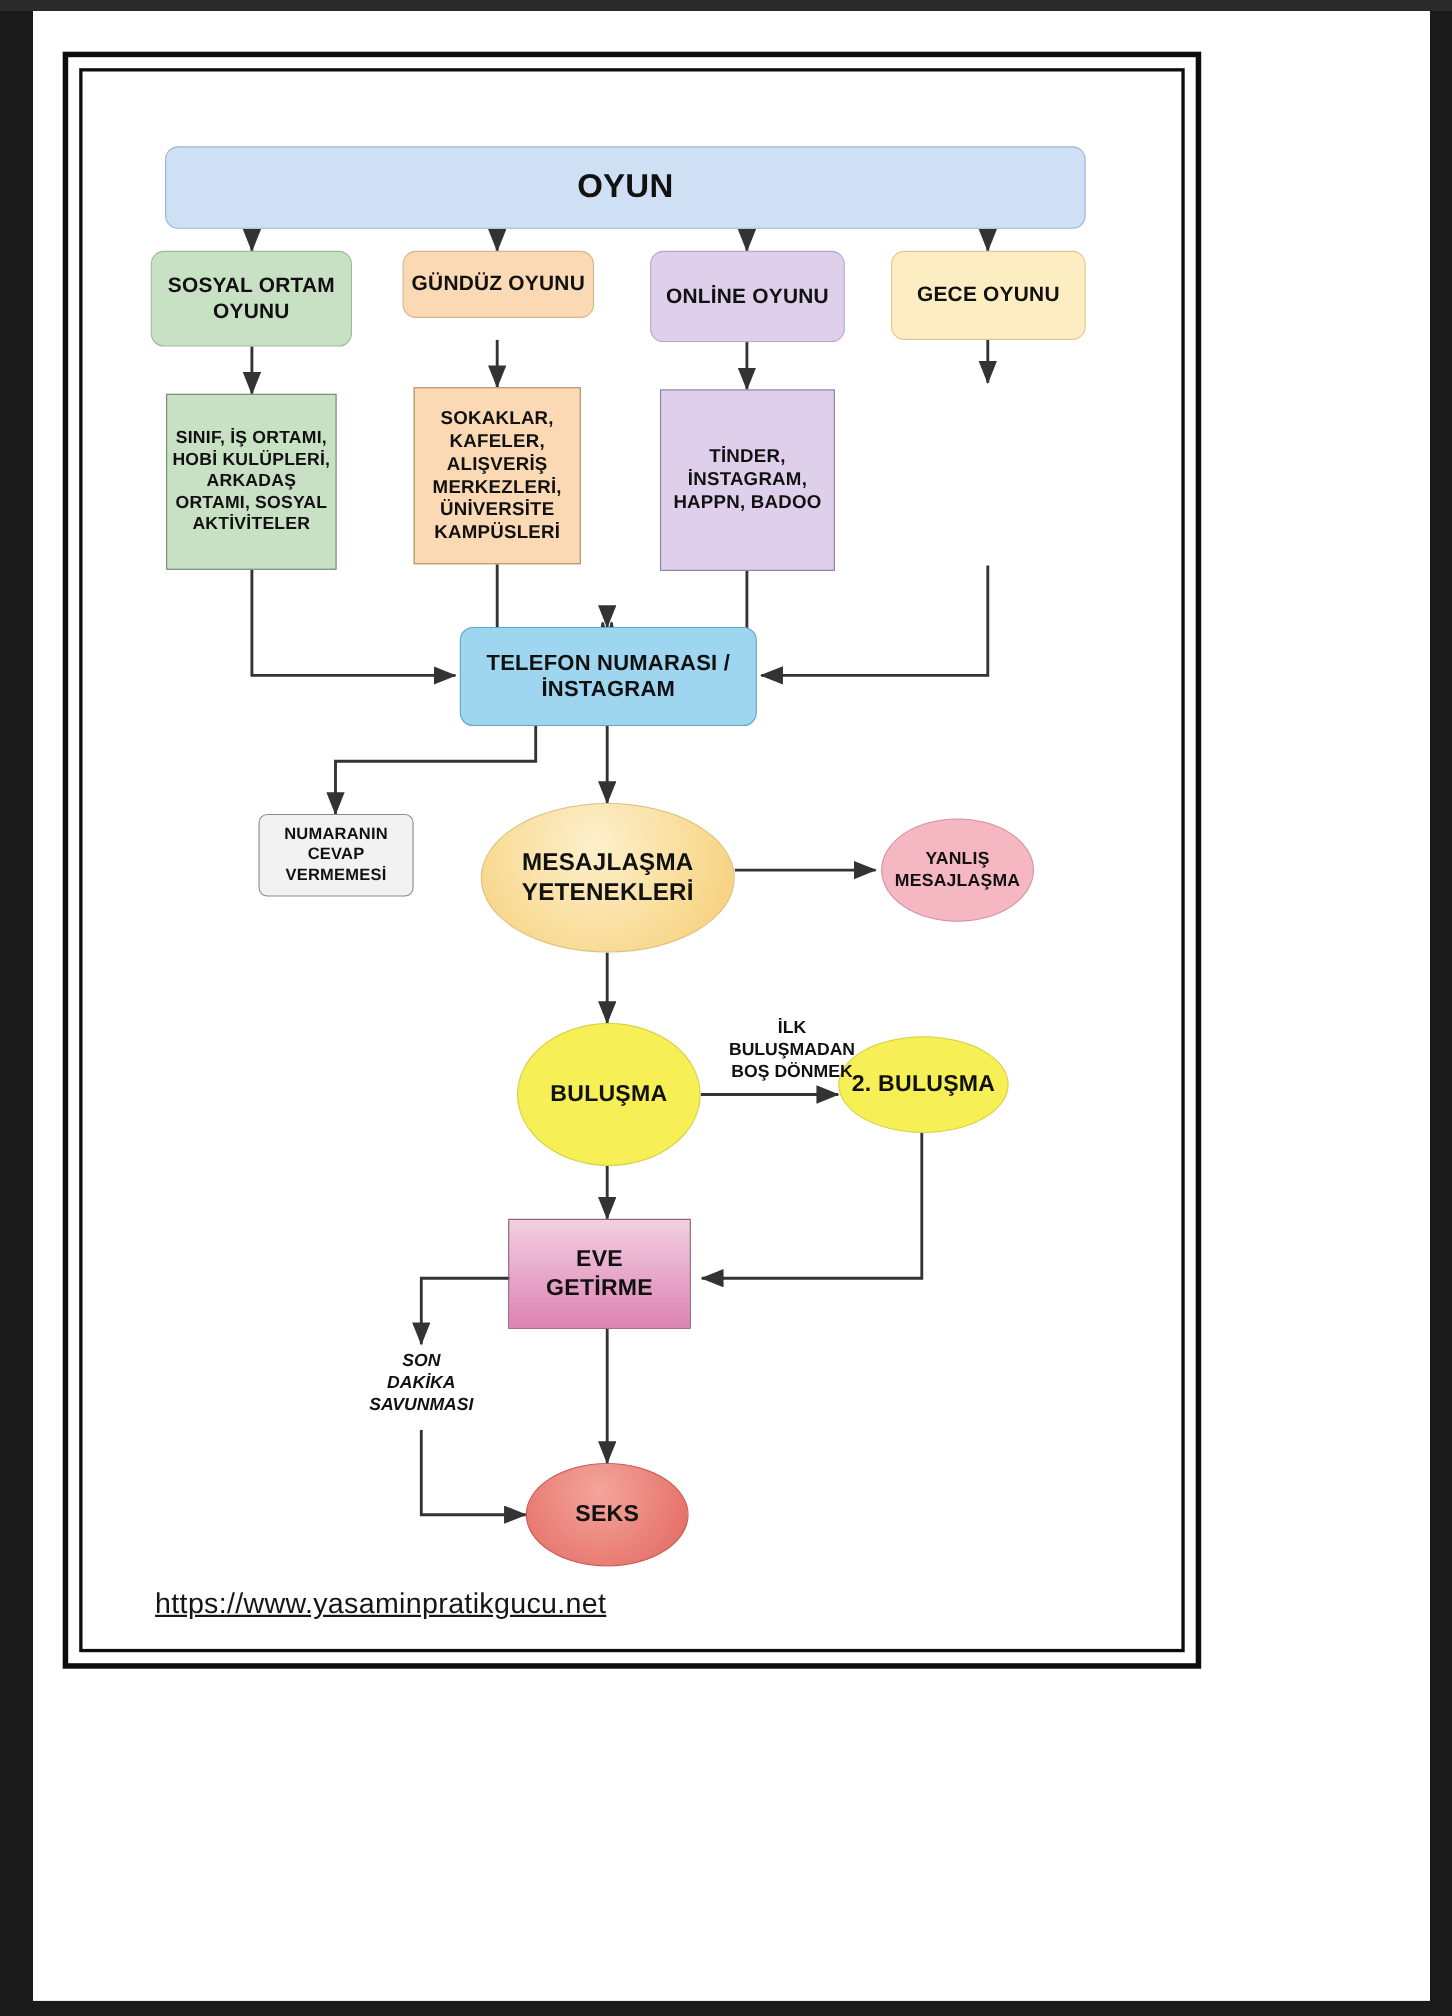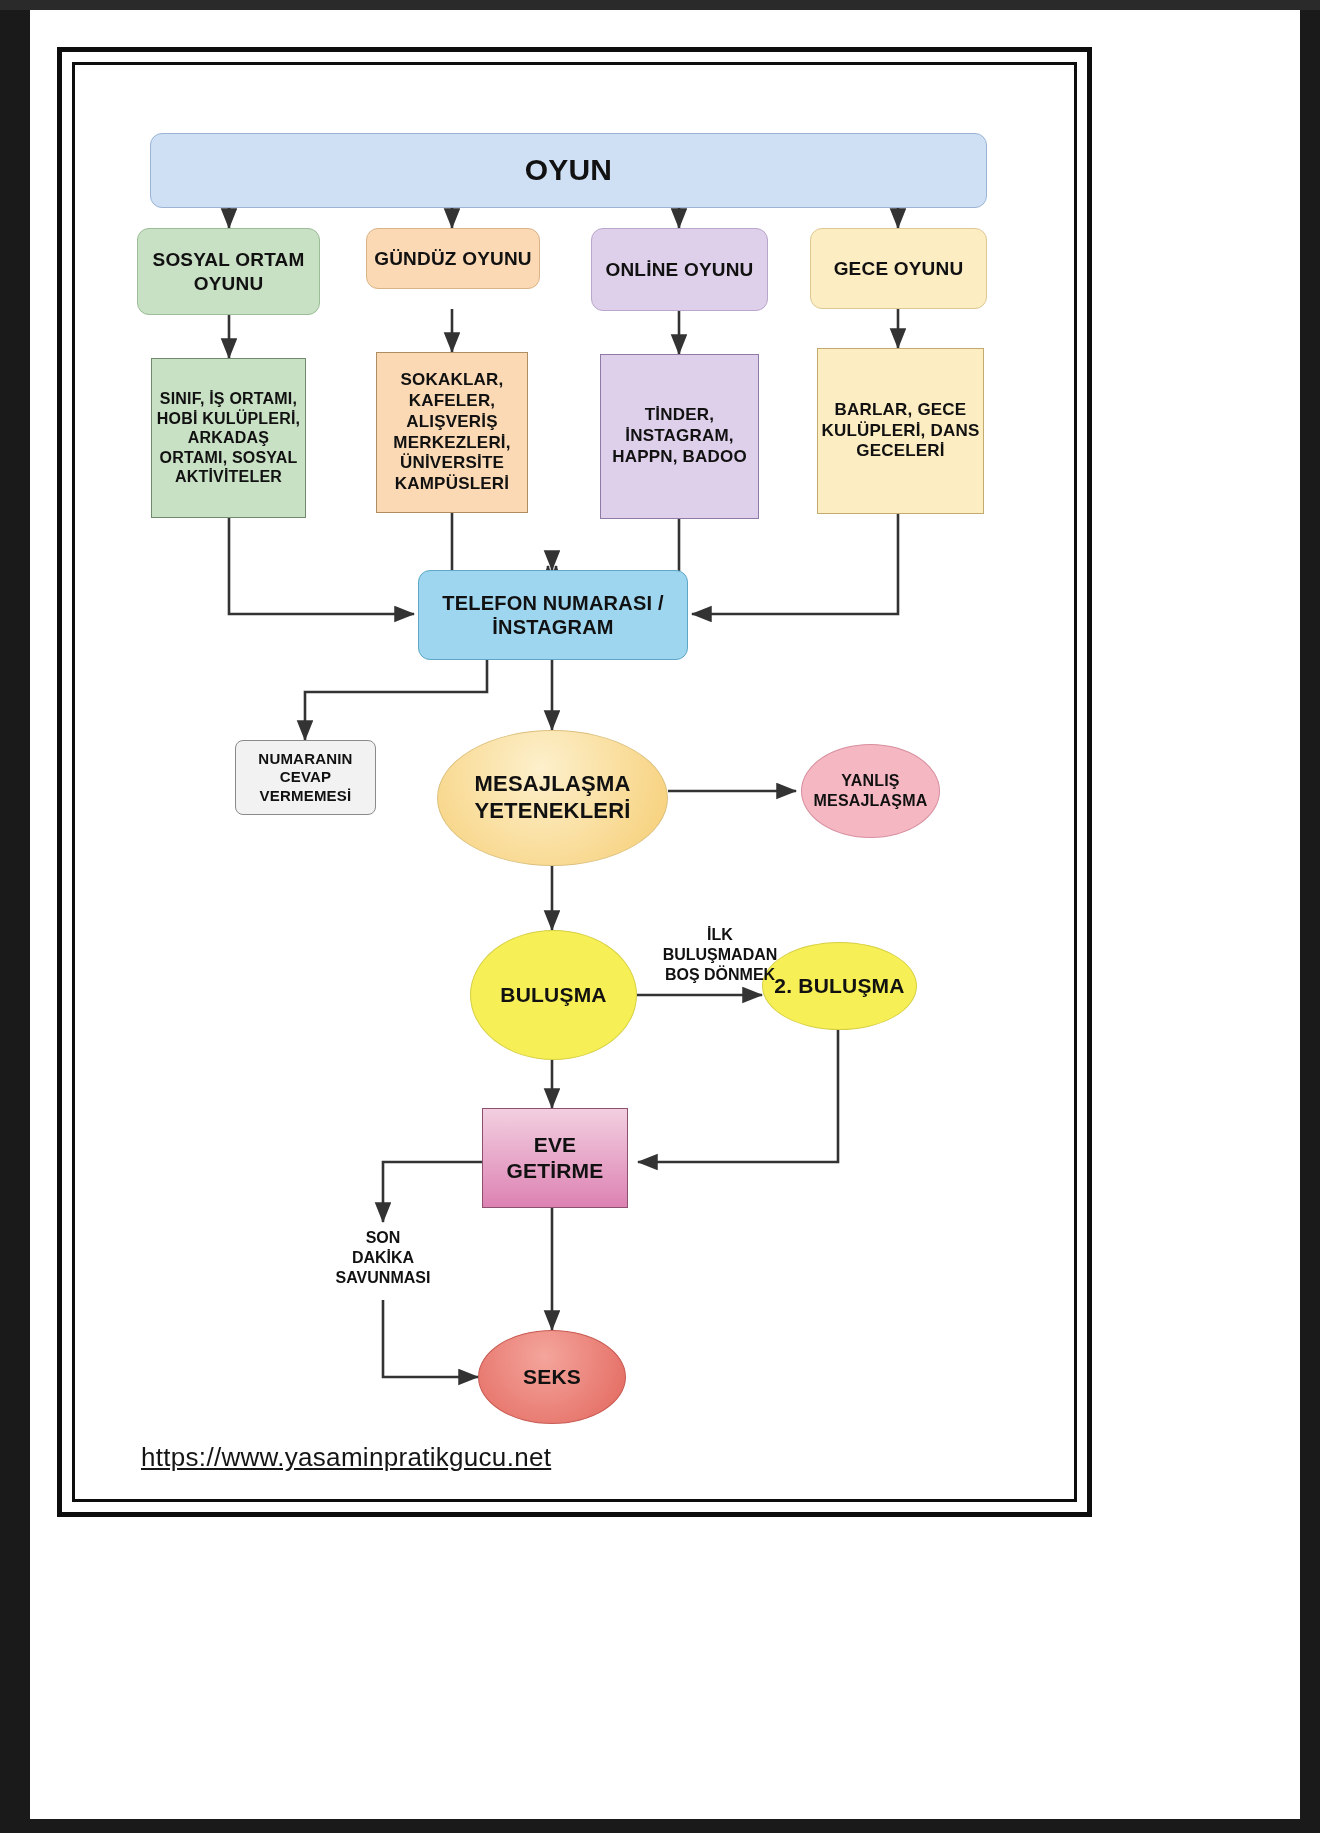--- a/index.html
+++ b/index.html
@@ -168,50 +168,47 @@
 İNSTAGRAM,
 HAPPN, BADOO</div>
 
     <div class="node rect" style="left:376px; top:352px; width:152px; height:161px; background:#fbd9b5; border:1.4px solid #b08d61; font-size:17px;">SOKAKLAR,
 KAFELER,
 ALIŞVERİŞ
 MERKEZLERİ,
 ÜNİVERSİTE
 KAMPÜSLERİ</div>
 
-    <div class="node rect" style="left:817px; top:348px; width:167px; height:166px; background:#fdedc2; border:1.4px solid #c3ab6e; font-size:17px;">BARLAR, GECE
-KULÜPLERİ, DANS
-GECELERİ</div>
 
     <div class="node rounded" style="left:418px; top:570px; width:270px; height:90px; background:#9ed5ef; border:1.6px solid #5fa7c7; font-size:20px;">TELEFON NUMARASI /
 İNSTAGRAM</div>
 
     <div class="node rounded" style="left:235px; top:740px; width:141px; height:75px; background:#f2f2f2; border:1.6px solid #8a8a8a; font-size:15px; border-radius:8px;">NUMARANIN
 CEVAP
 VERMEMESİ</div>
 
     <div class="node ellipse" style="left:437px; top:730px; width:231px; height:136px; background:radial-gradient(circle at 45% 28%, #fdf0cc 0%, #f6cd72 100%); border:1.4px solid #dcc07c; font-size:22px;">MESAJLAŞMA
 YETENEKLERİ</div>
 
     <div class="node ellipse" style="left:801px; top:744px; width:139px; height:94px; background:#f5b8c3; border:1.4px solid #d78f9e; font-size:16px;">YANLIŞ
 MESAJLAŞMA</div>
 
     <div class="node ellipse" style="left:470px; top:930px; width:167px; height:130px; background:#f6ef55; border:1.4px solid #d6cf45; font-size:21px;">BULUŞMA</div>
 
     <div class="node ellipse" style="left:762px; top:942px; width:155px; height:88px; background:#f6ef55; border:1.4px solid #d6cf45; font-size:21px;">2. BULUŞMA</div>
 
-    <div class="node rect" style="left:482px; top:1108px; width:146px; height:100px; background:linear-gradient(#f2cfe0,#dd82b3); border:1.4px solid #8c4f6d; font-size:21px;">EVE
+    <div class="node rect" style="left:462px; top:1108px; width:166px; height:100px; background:linear-gradient(#f2cfe0,#dd82b3); border:1.4px solid #8c4f6d; font-size:21px;">EVE
 GETİRME</div>
 
     <div class="node ellipse" style="left:478px; top:1330px; width:148px; height:94px; background:radial-gradient(circle at 45% 28%, #f4a59c 0%, #e2655c 100%); border:1.4px solid #c75a52; font-size:21px;">SEKS</div>
 
     <div class="plain-label" style="left:640px; top:925px; width:160px; font-size:16px;">İLK
 BULUŞMADAN
 BOŞ DÖNMEK</div>
 
-    <div class="plain-label" style="left:303px; top:1228px; width:160px; font-size:16px;">SON
+    <div class="plain-label" style="left:303px; top:1228px; width:160px; font-size:16px;font-style:italic;">SON
 DAKİKA
 SAVUNMASI</div>
 
     <div class="url" style="left:141px; top:1442px;">https://www.yasaminpratikgucu.net</div>
 
   </div>
 </div>
 
 </body></html>

